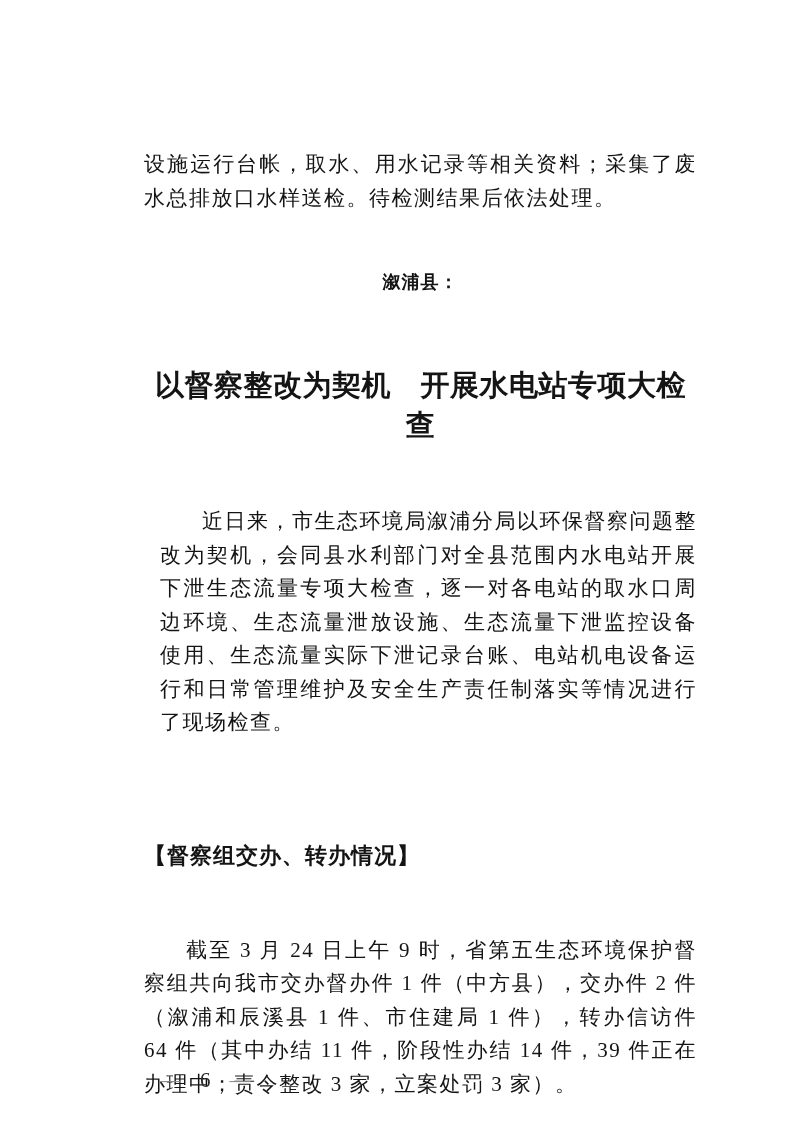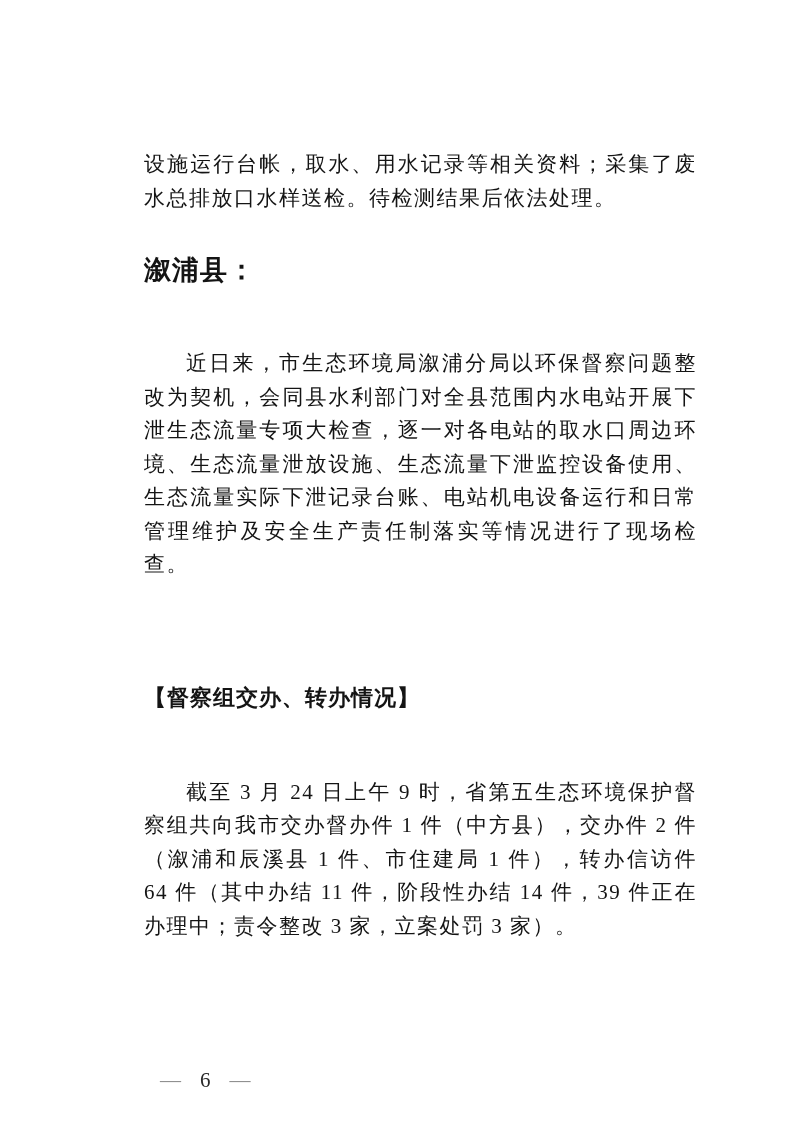--- a/index.html
+++ b/index.html
@@ -23,37 +23,38 @@
   .body-text {
     font-size: 21px;
     line-height: 33.5px;
     letter-spacing: 1.5px;
     text-align: justify;
     text-justify: inter-ideograph;
   }
   .indent { text-indent: 2em; }
   .intro { margin-top: 100px; }
   .county {
-    margin-top: 14px;
+    margin-top: 26px;
     font-family: "Liberation Sans", "DejaVu Sans", sans-serif;
-    font-size: 27px;
+    font-size: 18px;
     font-weight: 700;
     line-height: 34px;
     letter-spacing: 1px;
+    text-align: center;
   }
   .title {
     margin-top: 42px;
     font-size: 29px;
     font-weight: 700;
     line-height: 40px;
     text-align: center;
     letter-spacing: 0.5px;
     font-family: "Liberation Serif", "DejaVu Serif", serif;
   }
-  .para-first { margin-top: 36px; }
+  .para-first { margin-top: 36px; margin-left: 16px; }
   .section-head {
     margin-top: 75px;
     font-family: "Liberation Sans", "DejaVu Sans", sans-serif;
     font-size: 22px;
     font-weight: 700;
     line-height: 34px;
     letter-spacing: 1px;
   }
   .para-section { margin-top: 37px; }
   .stats-lead {
@@ -75,20 +76,21 @@
 </head>
 <body>
 
 <div class="page">
   <div class="content">
 
     <p class="body-text intro">设施运行台帐，取水、用水记录等相关资料；采集了废水总排放口水样送检。待检测结果后依法处理。</p>
 
     <h3 class="county">溆浦县：</h3>
 
+    <h1 class="title">以督察整改为契机　开展水电站专项大检查</h1>
 
     <p class="body-text indent para-first">近日来，市生态环境局溆浦分局以环保督察问题整改为契机，会同县水利部门对全县范围内水电站开展下泄生态流量专项大检查，逐一对各电站的取水口周边环境、生态流量泄放设施、生态流量下泄监控设备使用、生态流量实际下泄记录台账、电站机电设备运行和日常管理维护及安全生产责任制落实等情况进行了现场检查。</p>
 
 
     <h2 class="section-head">【督察组交办、转办情况】</h2>
 
     <p class="body-text indent para-section">截至 3 月 24 日上午 9 时，省第五生态环境保护督察组共向我市交办督办件 1 件（中方县），交办件 2 件（溆浦和辰溪县 1 件、市住建局 1 件），转办信访件 64 件（其中办结 11 件，阶段性办结 14 件，39 件正在办理中；责令整改 3 家，立案处罚 3 家）。</p>
 
 
   </div>

